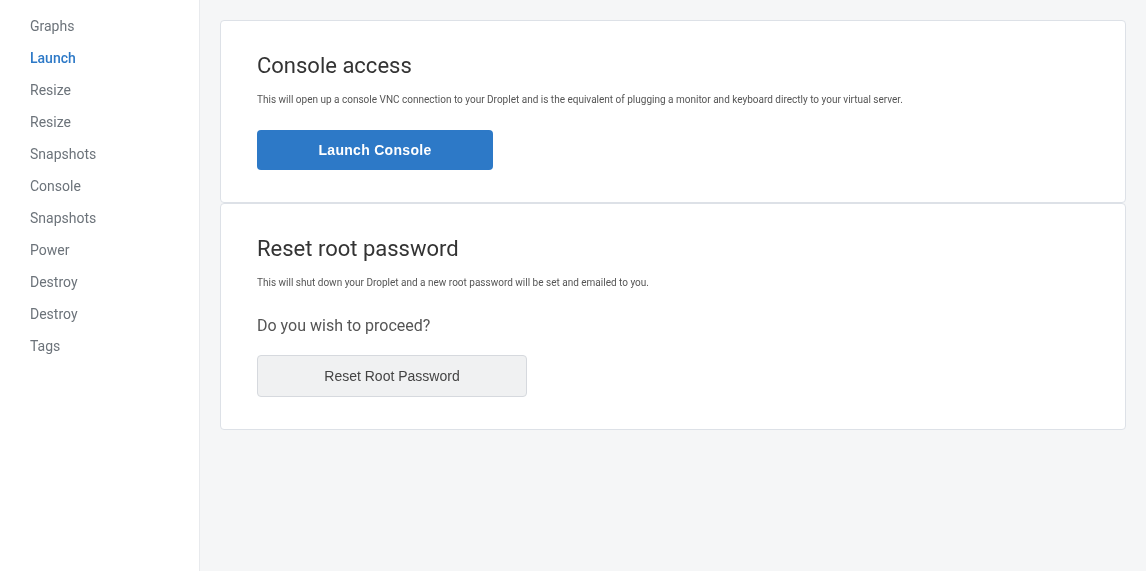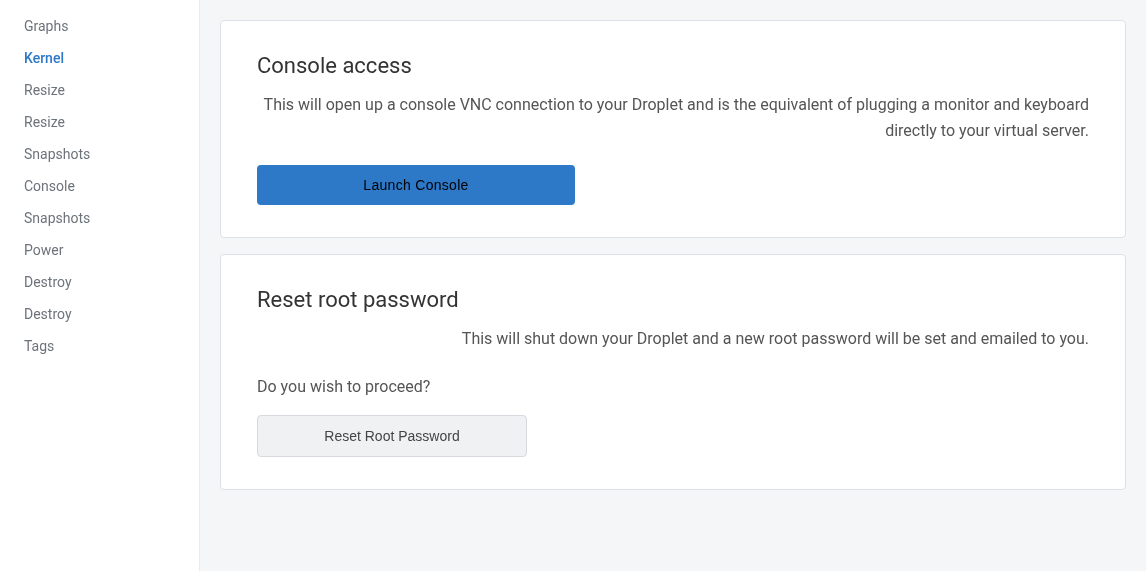--- a/index.html
+++ b/index.html
@@ -10,70 +10,69 @@
     body {
       font-family: -apple-system, BlinkMacSystemFont, "Segoe UI", Roboto, Helvetica, Arial, sans-serif;
       background: #f5f6f7;
       display: flex;
       min-height: 571px;
       width: 1146px;
     }
     .sidebar {
       width: 200px;
       background: #fff;
-      padding: 10px 4px;
+      padding: 10px 10px;
       flex-shrink: 0;
       border-right: 1px solid #e8eaed;
     }
     .sidebar-item {
       display: block;
       padding: 8px 20px;
       font-size: 14px;
       color: #6c737a;
       cursor: pointer;
       text-decoration: none;
     }
     .sidebar-item.active {
       color: #2d79c7;
       font-weight: 500;
     }
     .main-content {
       flex: 1;
       padding: 20px;
       display: flex;
       flex-direction: column;
-      gap: 16px;
+      gap: 0;
     }
     .card {
       background: #fff;
       border: 1px solid #dde1e7;
       border-radius: 4px;
       padding: 32px 36px;
     }
     .card-title {
       font-size: 22px;
       font-weight: 400;
       color: #333;
       margin-bottom: 14px;
     }
     .card-description {
-      font-size: 16px;
+      font-size: 10px;
       color: #555;
       line-height: 1.6;
       margin-bottom: 22px;
-      text-align: right;
     }
     .btn-primary {
       background: #2d79c7;
-      color: #000000;
+      color: #ffffff;
       border: none;
       padding: 12px 0;
-      width: 318px;
+      width: 236px;
       font-size: 14px;
-      font-weight: 400;
+      font-weight: 700;
       border-radius: 4px;
       cursor: pointer;
       letter-spacing: 0.3px;
     }
     .btn-secondary {
       background: #f0f1f2;
       color: #444;
       border: 1px solid #d6d9de;
       padding: 12px 0;
       width: 270px;
@@ -88,21 +87,21 @@
       margin-bottom: 16px;
       line-height: 1.6;
     }
   </style>
 </head>
 <body>
 
 <nav class="sidebar">
 
 <a class="sidebar-item">Graphs</a>
-    <a class="sidebar-item active">Kernel</a>
+    <a class="sidebar-item active">Launch</a>
     <a class="sidebar-item">Resize</a>
     <a class="sidebar-item">Resize</a>
     <a class="sidebar-item">Snapshots</a>
     <a class="sidebar-item">Console</a>
     <a class="sidebar-item">Snapshots</a>
     <a class="sidebar-item">Power</a>
     <a class="sidebar-item">Destroy</a>
     <a class="sidebar-item">Destroy</a>
     <a class="sidebar-item">Tags</a>
   </nav>

